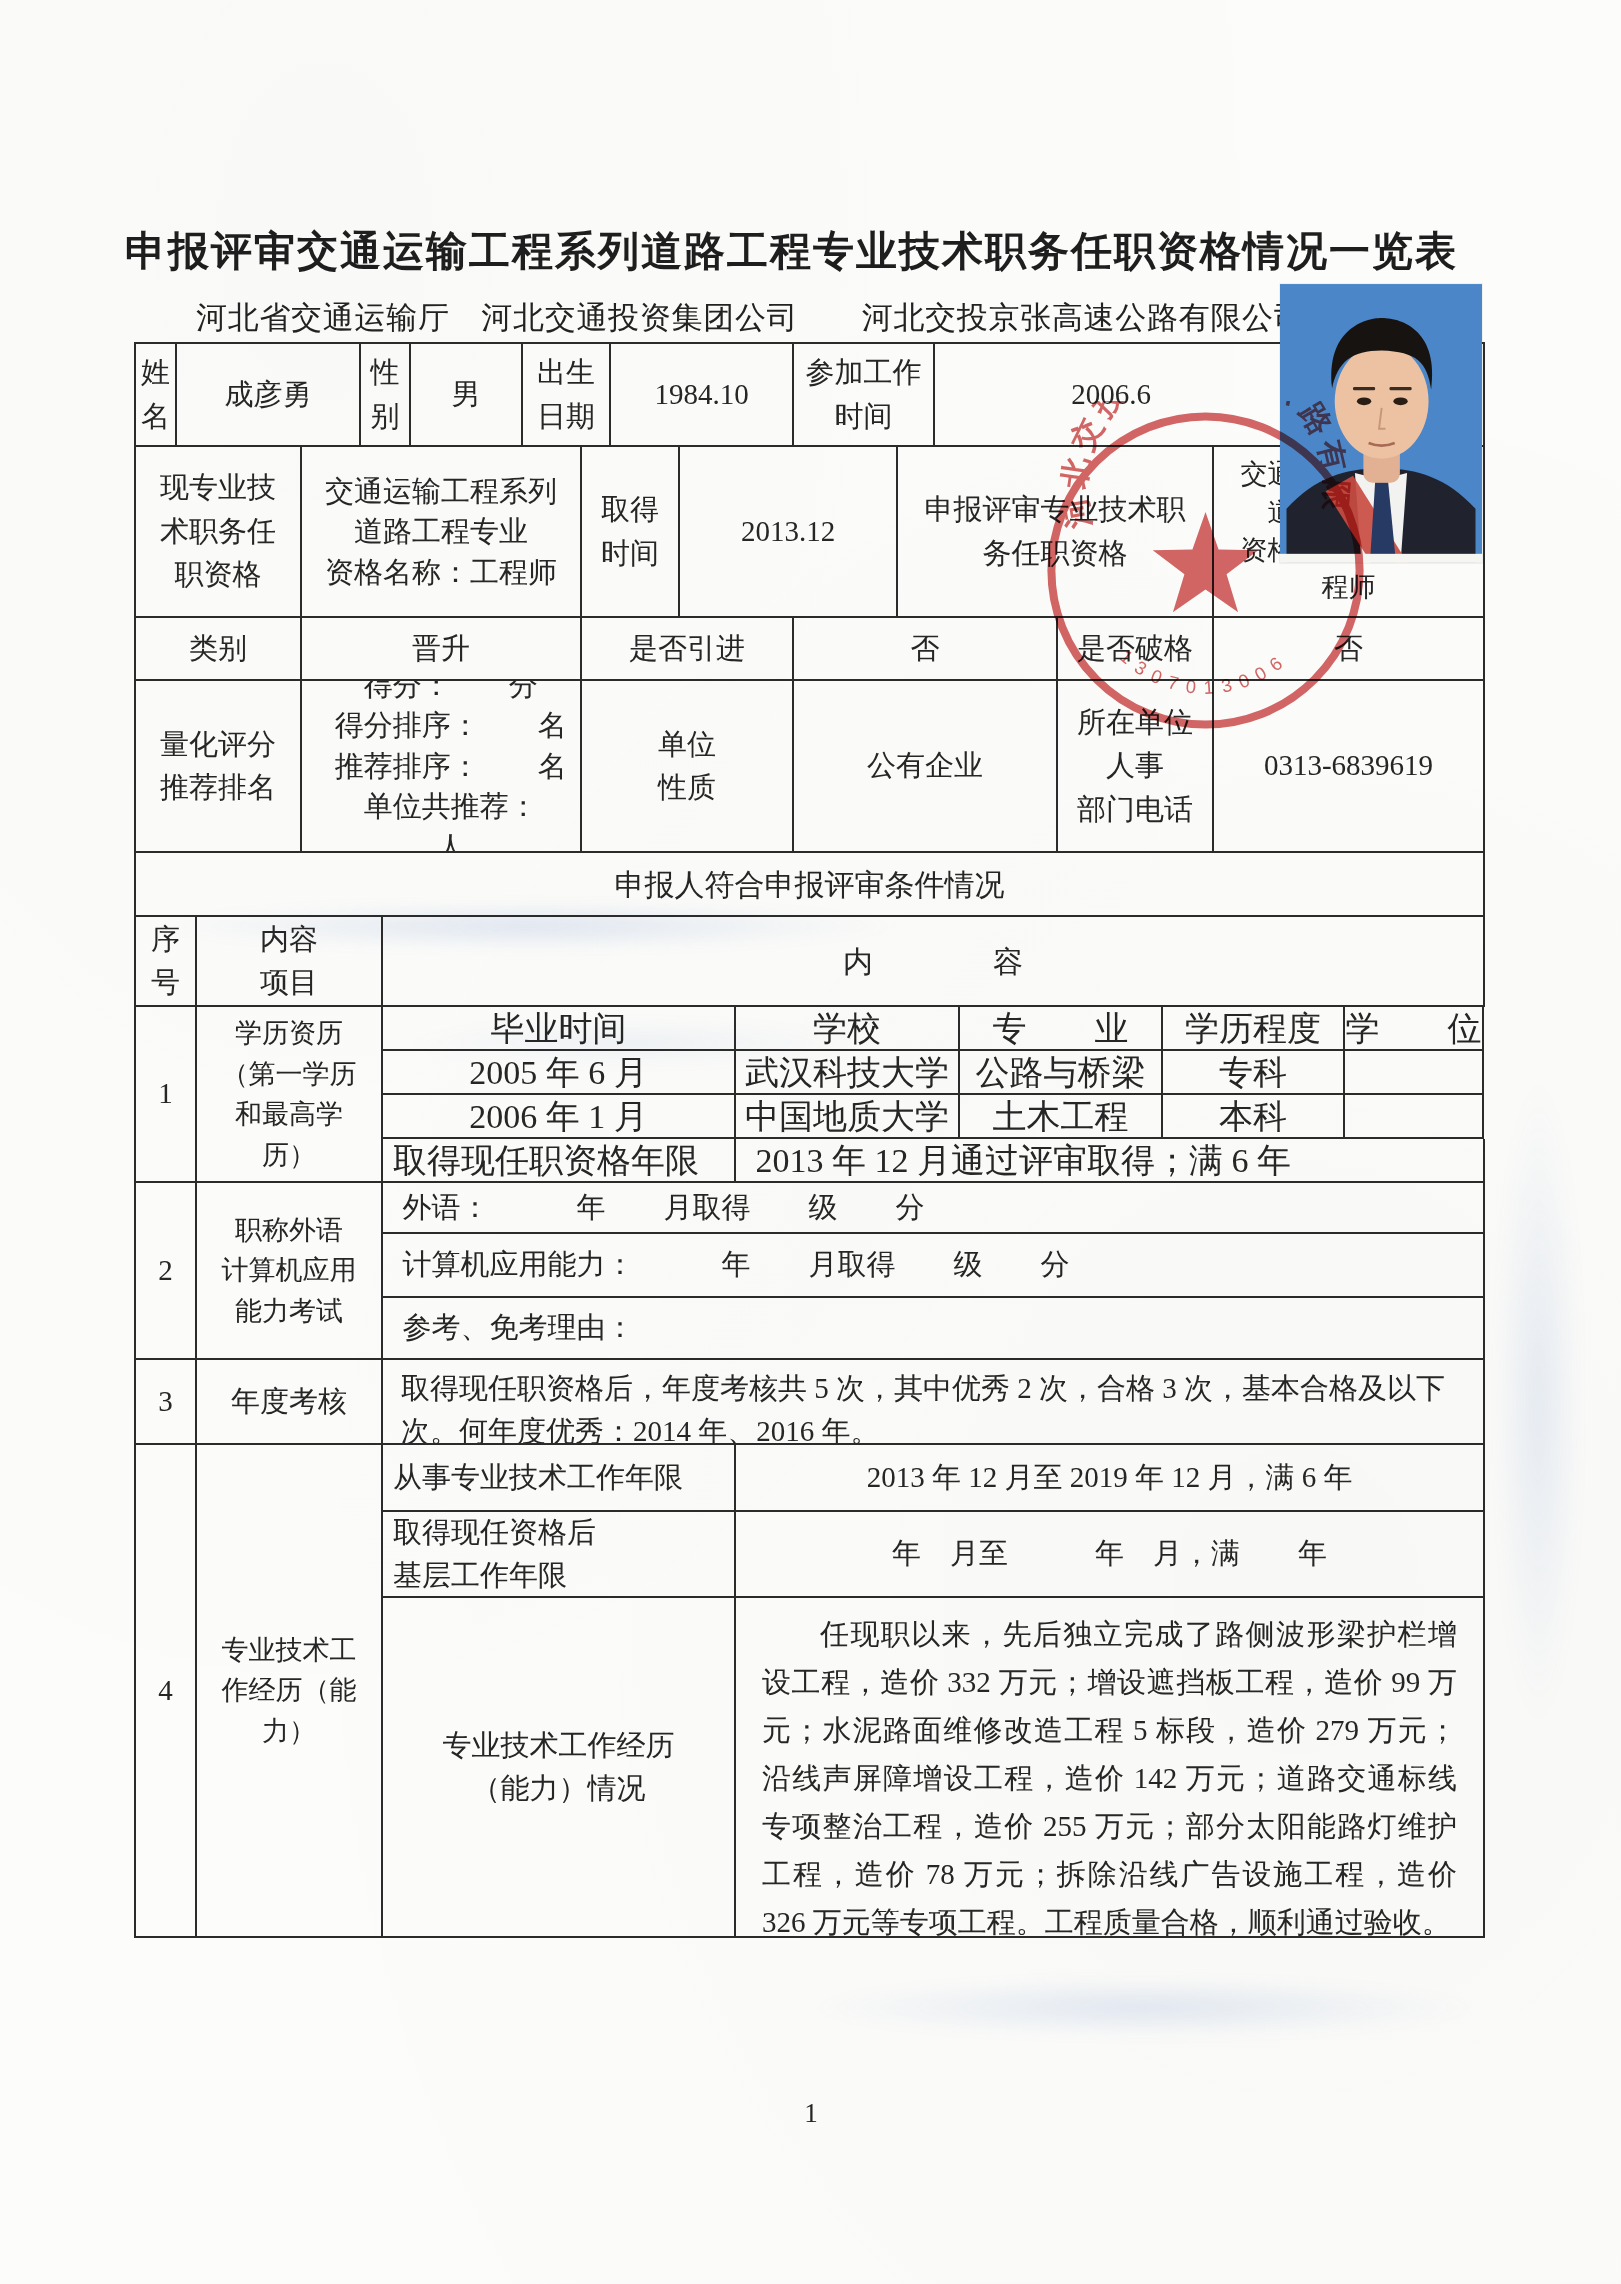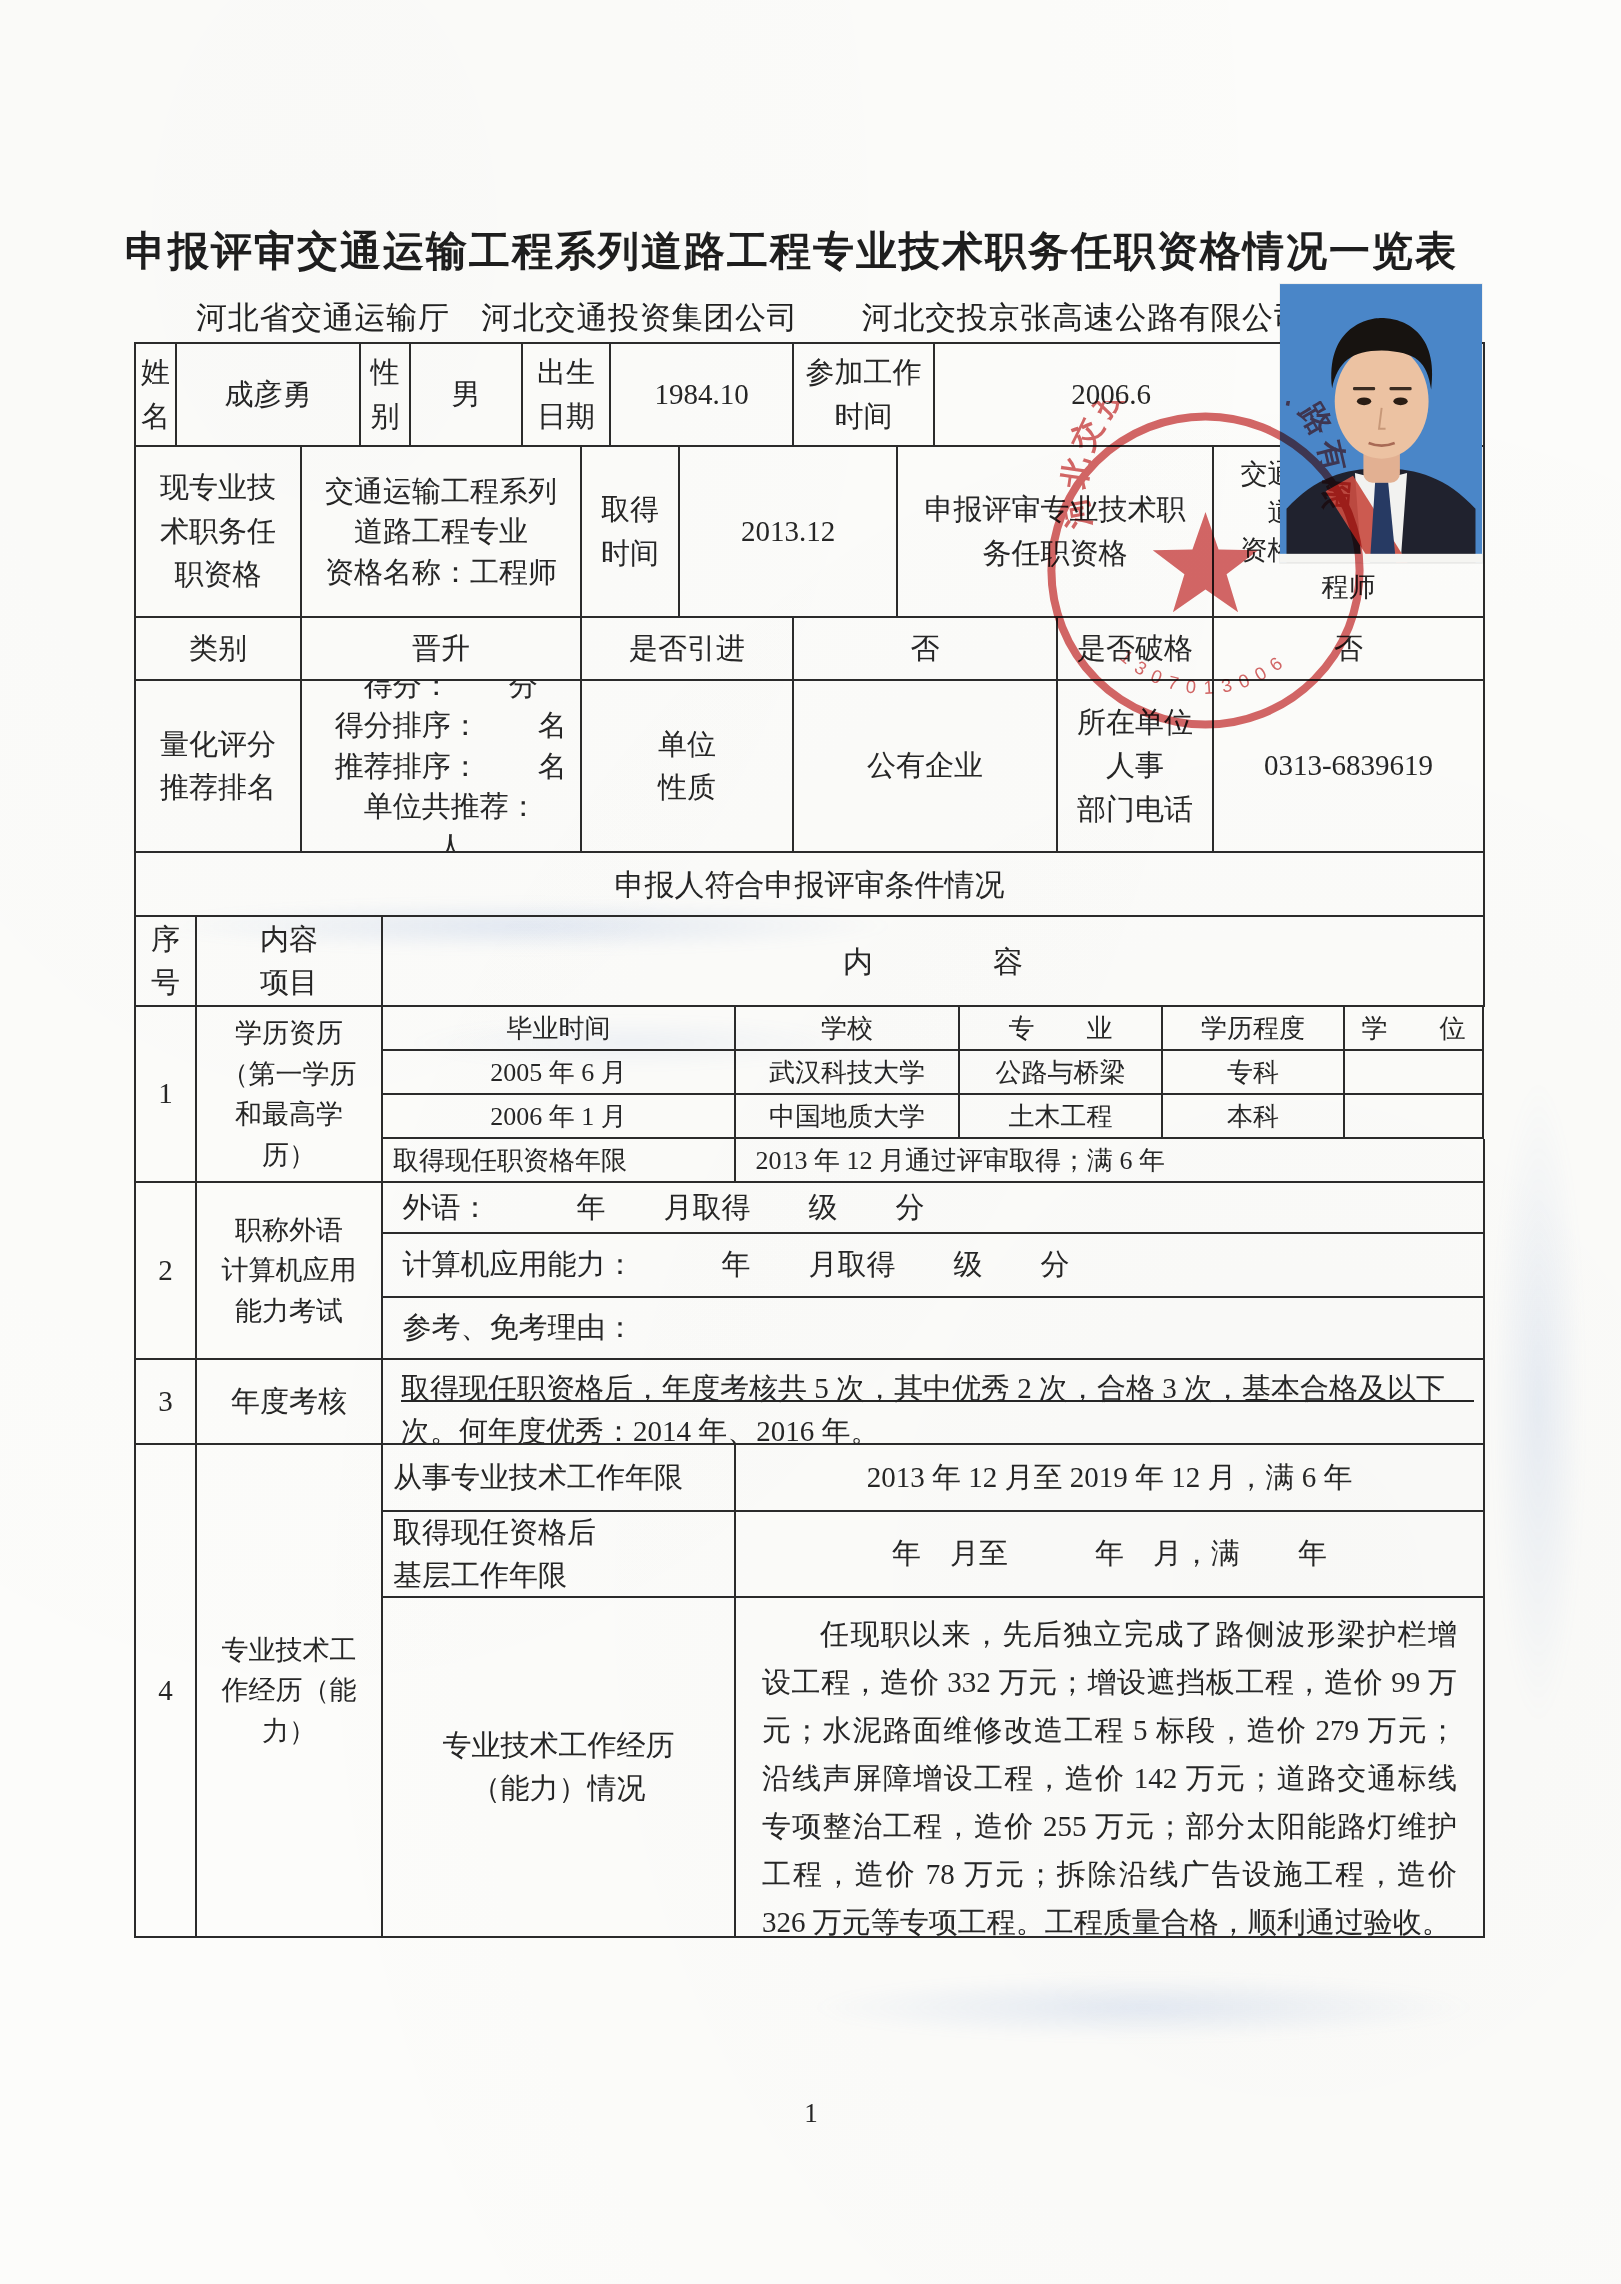--- a/index.html
+++ b/index.html
@@ -32,33 +32,33 @@
   .td{
     flex:0 0 auto;box-sizing:border-box;
     border-right:2px solid #2b2b2b;border-bottom:2px solid #2b2b2b;
     display:flex;align-items:center;justify-content:center;
     text-align:center;white-space:pre-line;
     font-size:29px;line-height:1.5;overflow:hidden;
   }
   .col{display:flex;flex-direction:column;flex:0 0 auto;}
   .left{justify-content:flex-start;text-align:left;}
   .lh14{line-height:1.4;}
-  .f40{font-size:26px;}
+  .f40{font-size:34px;}
   .f42{font-size:27px;}
   .f46{font-size:30px;}
   .pl14{padding-left:10px;}
   .pl30{padding-left:19.6px;text-align:center;}
   .pr300{padding-right:196px;}
   .pr220{padding-right:143px;}
   .para{
     align-items:flex-start;text-align:justify;padding:11.7px 26px 0 26px;
     line-height:1.66;display:block;
   }
   .indent{text-indent:2em;}
-  .item3c{display:block;padding:6.5px 18px 0 18px;text-align:left;line-height:1.5;text-decoration:underline;}
+  .item3c{display:block;padding:6.5px 18px 0 18px;text-align:left;line-height:1.5;}
   .photo{position:absolute;left:1280px;top:284px;width:202px;height:279px;z-index:5;
     box-shadow:0 0 0 0.7px rgba(0,0,0,0.08);}
   .seal{position:absolute;left:1036px;top:401px;width:339px;height:339px;z-index:9;
     mix-blend-mode:multiply;opacity:0.88;pointer-events:none;}
   .pageno{position:absolute;left:0;right:0;top:2098px;text-align:center;font-size:27px;}
   .smudge{position:absolute;z-index:0;pointer-events:none;filter:blur(4.6px);}
   .s1{left:150px;top:900px;width:750px;height:52px;
       background:radial-gradient(ellipse,rgba(95,135,205,0.16),transparent 70%);}
   .s2{left:808px;top:1975px;width:671px;height:65px;
       background:radial-gradient(ellipse,rgba(95,135,205,0.15),transparent 70%);}

